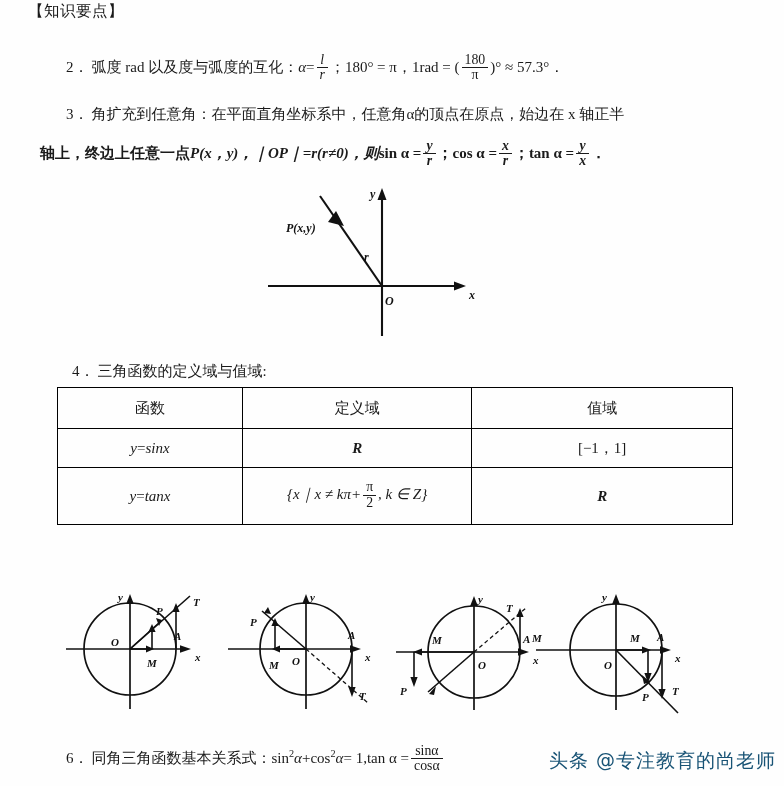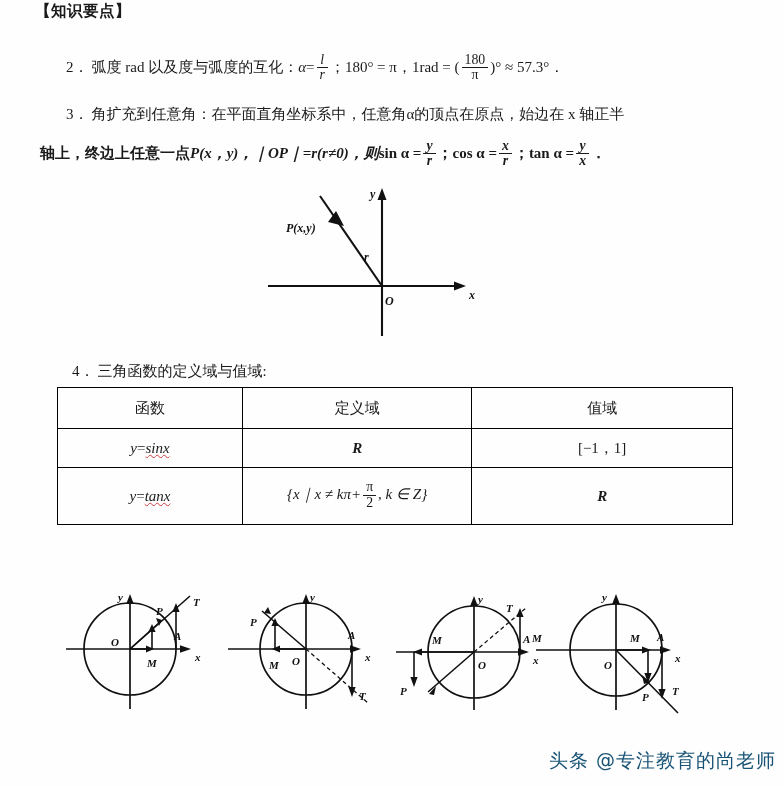--- a/index.html
+++ b/index.html
@@ -15,23 +15,23 @@
   }
   .page {
     position: relative;
     width: 784px; height: 786px;
     background: #fefefe;
   }
 
   
   .kp-title {
     position: absolute;
-    left: 35px; top: 1px;
+    left: 28px; top: 1px;
     font-size: 15.5px;
-    font-weight: bold;
+    font-weight: normal;
     letter-spacing: 0.5px;
     white-space: nowrap;
   }
   .item {
     position: absolute;
     font-size: 15px;
     line-height: 1.55;
     white-space: nowrap;
   }
   .item .num { margin-right: 3px; }
@@ -78,21 +78,21 @@
     text-align: center;
     vertical-align: middle;
     padding: 4px 2px;
     height: 30px;
   }
   table.tbl td.c1 { width: 184px; }
   table.tbl td.c2 { width: 230px; }
   table.tbl td.c3 { width: 262px; }
   table.tbl tr.hdr td { height: 32px; }
   table.tbl tr.tall td { height: 48px; }
-  .wavy { text-decoration: underline; text-decoration-style: wavy; text-decoration-color: #d43b3b; text-decoration-thickness: 1px; }
+  .wavy { text-decoration-style: wavy; text-decoration-color: #d43b3b; text-decoration-thickness: 1px; }
 
   
   .fig { position: absolute; }
   .fig svg { display: block; overflow: visible; }
   text.lbl {
     font-family: "Liberation Serif", serif;
     font-style: italic;
     font-weight: bold;
     font-size: 12px;
     fill: #111;
@@ -290,16 +290,19 @@
       <text class="lbl sm" x="119" y="80">x</text>
       <text class="lbl sm" x="48" y="87">O</text>
       <text class="lbl sm" x="86" y="119">P</text>
       <text class="lbl sm" x="74" y="60">M</text>
       <text class="lbl sm" x="-24" y="60">M</text>
       <text class="lbl sm" x="101" y="59">A</text>
       <text class="lbl sm" x="116" y="113">T</text>
     </svg>
   </div>
 
+  <div class="item" style="left:66px; top:745px;">
+    <span class="num">6．</span><span>同角三角函数基本关系式：</span><span class="up">sin</span><span class="sup">2</span><span class="mi">α</span><span>+</span><span class="up">cos</span><span class="sup">2</span><span class="mi">α</span><span>= 1,</span><span>tan α =</span><span class="frac"><span class="n">sinα</span><span class="d">cosα</span></span>
+  </div>
 
   <div class="wm">头条 @专注教育的尚老师</div>
 
 </div>
 
 </body></html>

